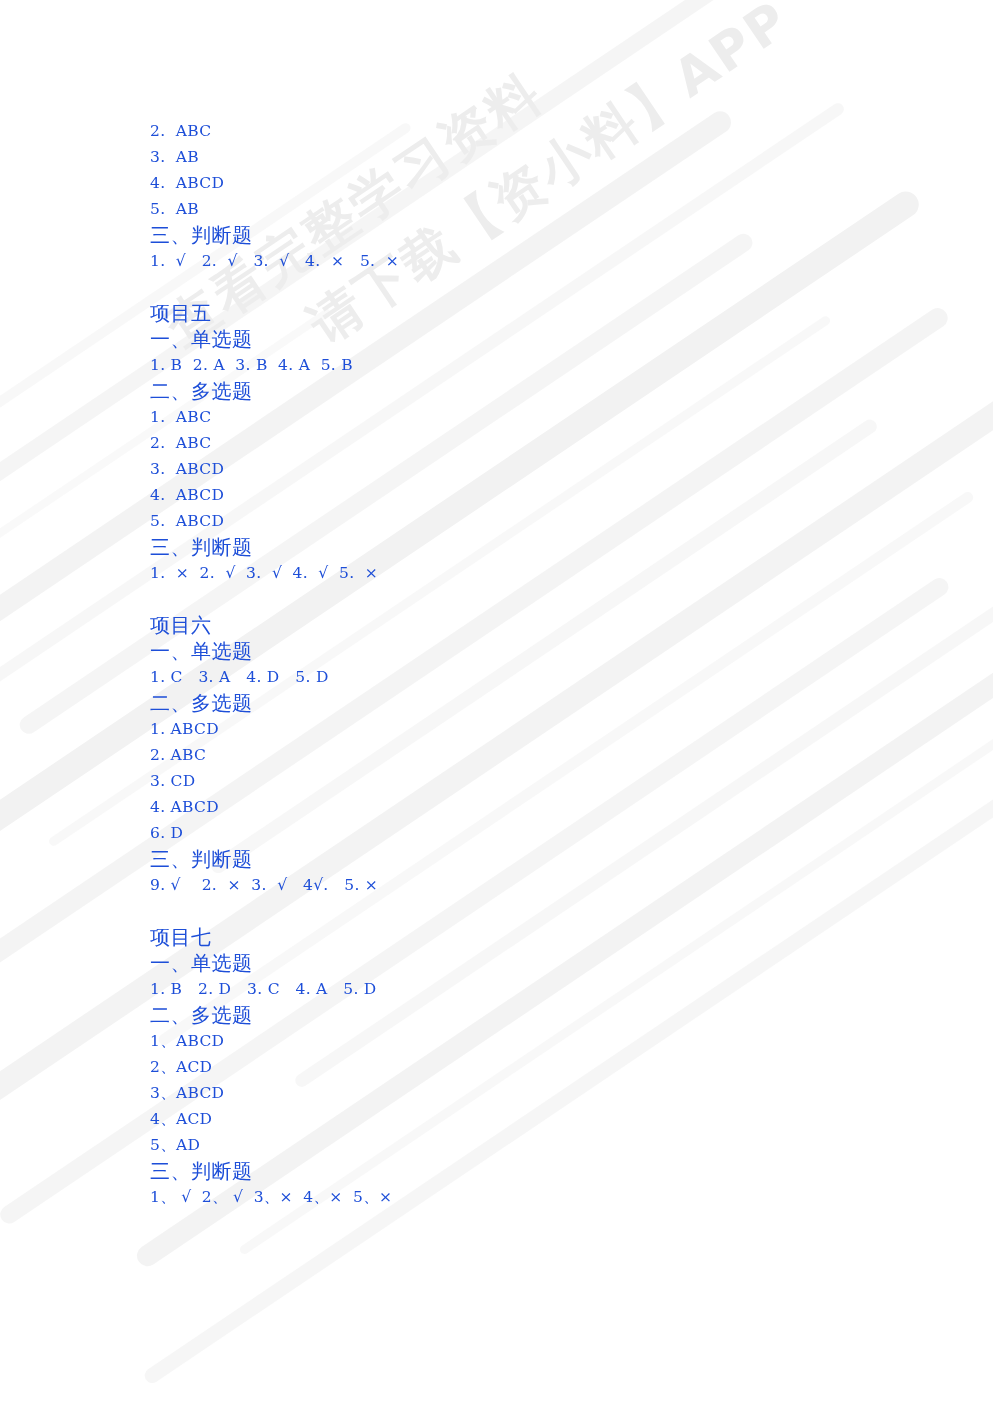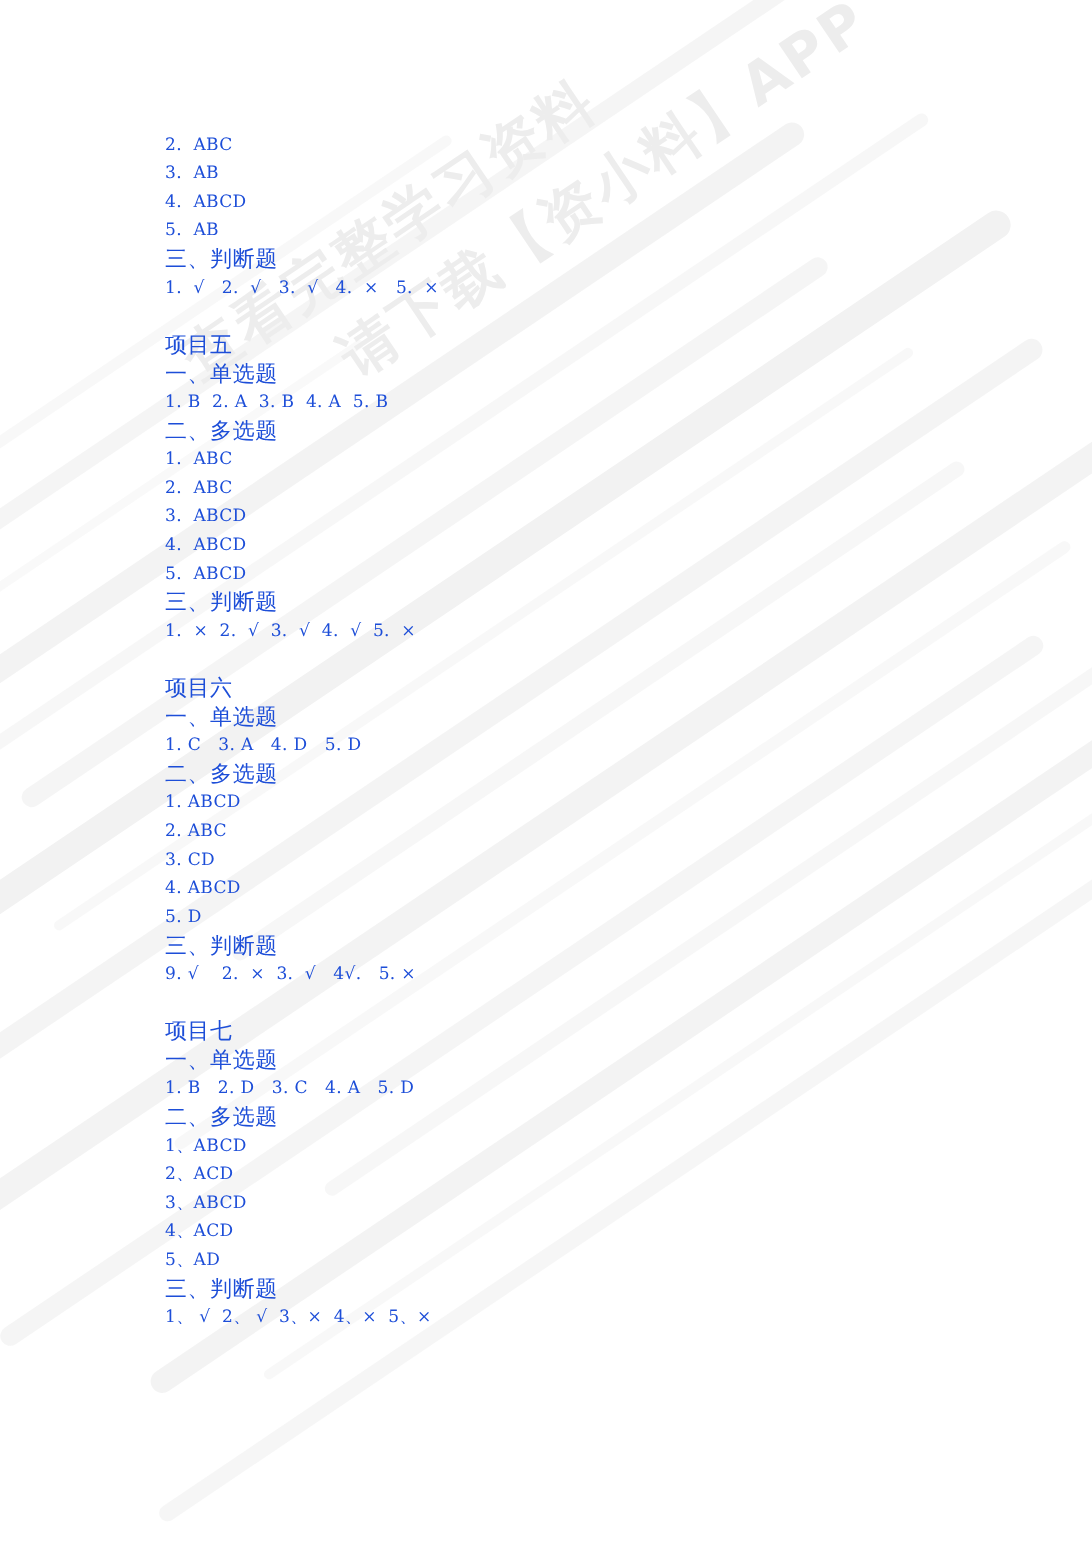--- a/index.html
+++ b/index.html
@@ -145,21 +145,21 @@
       </div>
       <div class="block">
         <div class="line cjk">项目六</div>
         <div class="line cjk">一、单选题</div>
         <div class="line latin">1. C   3. A   4. D   5. D</div>
         <div class="line cjk">二、多选题</div>
         <div class="line latin">1. ABCD</div>
         <div class="line latin">2. ABC</div>
         <div class="line latin">3. CD</div>
         <div class="line latin">4. ABCD</div>
-        <div class="line latin">5. D</div>
+        <div class="line latin">6. D</div>
         <div class="line cjk">三、判断题</div>
         <div class="line latin">9. √    2.  ×  3.  √   4√.   5. ×</div>
       </div>
       <div class="block">
         <div class="line cjk">项目七</div>
         <div class="line cjk">一、单选题</div>
         <div class="line latin">1. B   2. D   3. C   4. A   5. D</div>
         <div class="line cjk">二、多选题</div>
         <div class="line latin">1、ABCD</div>
         <div class="line latin">2、ACD</div>

